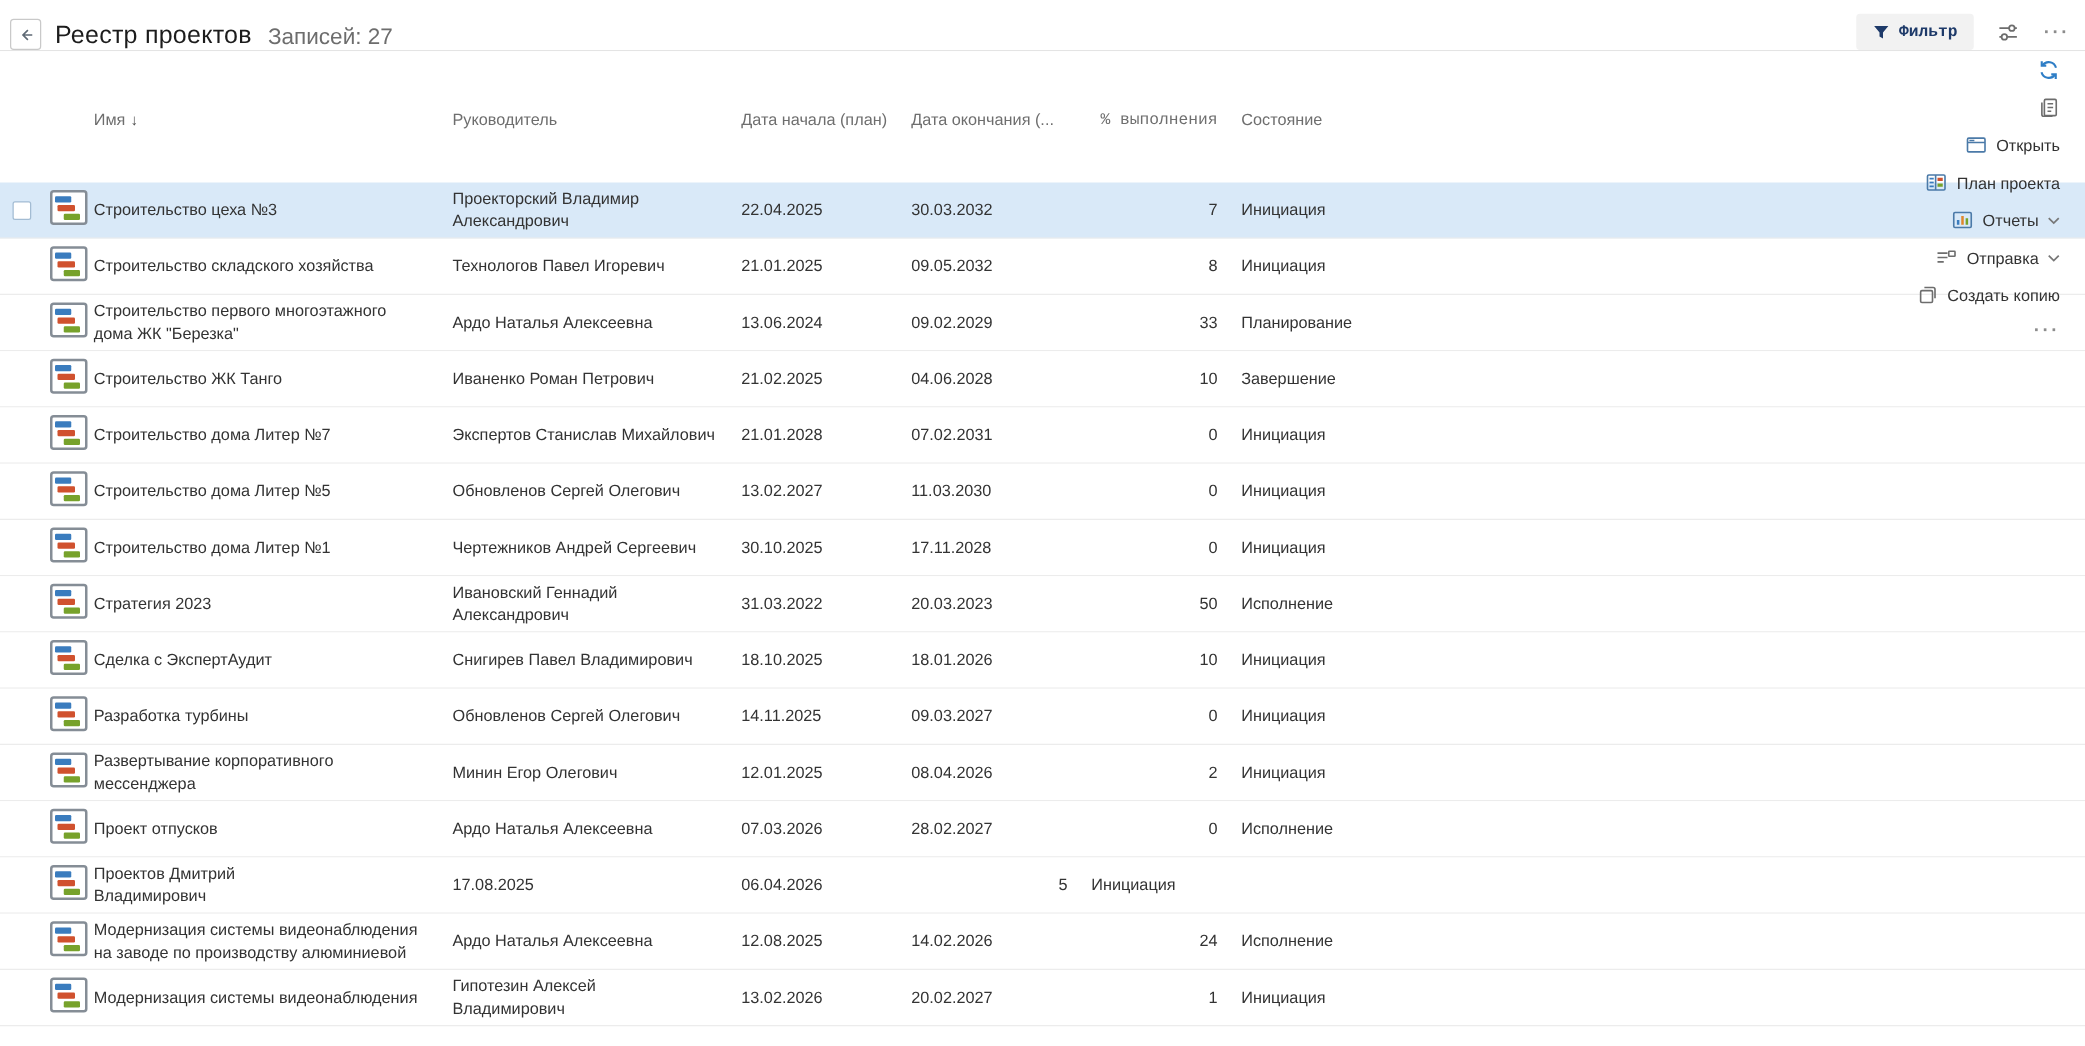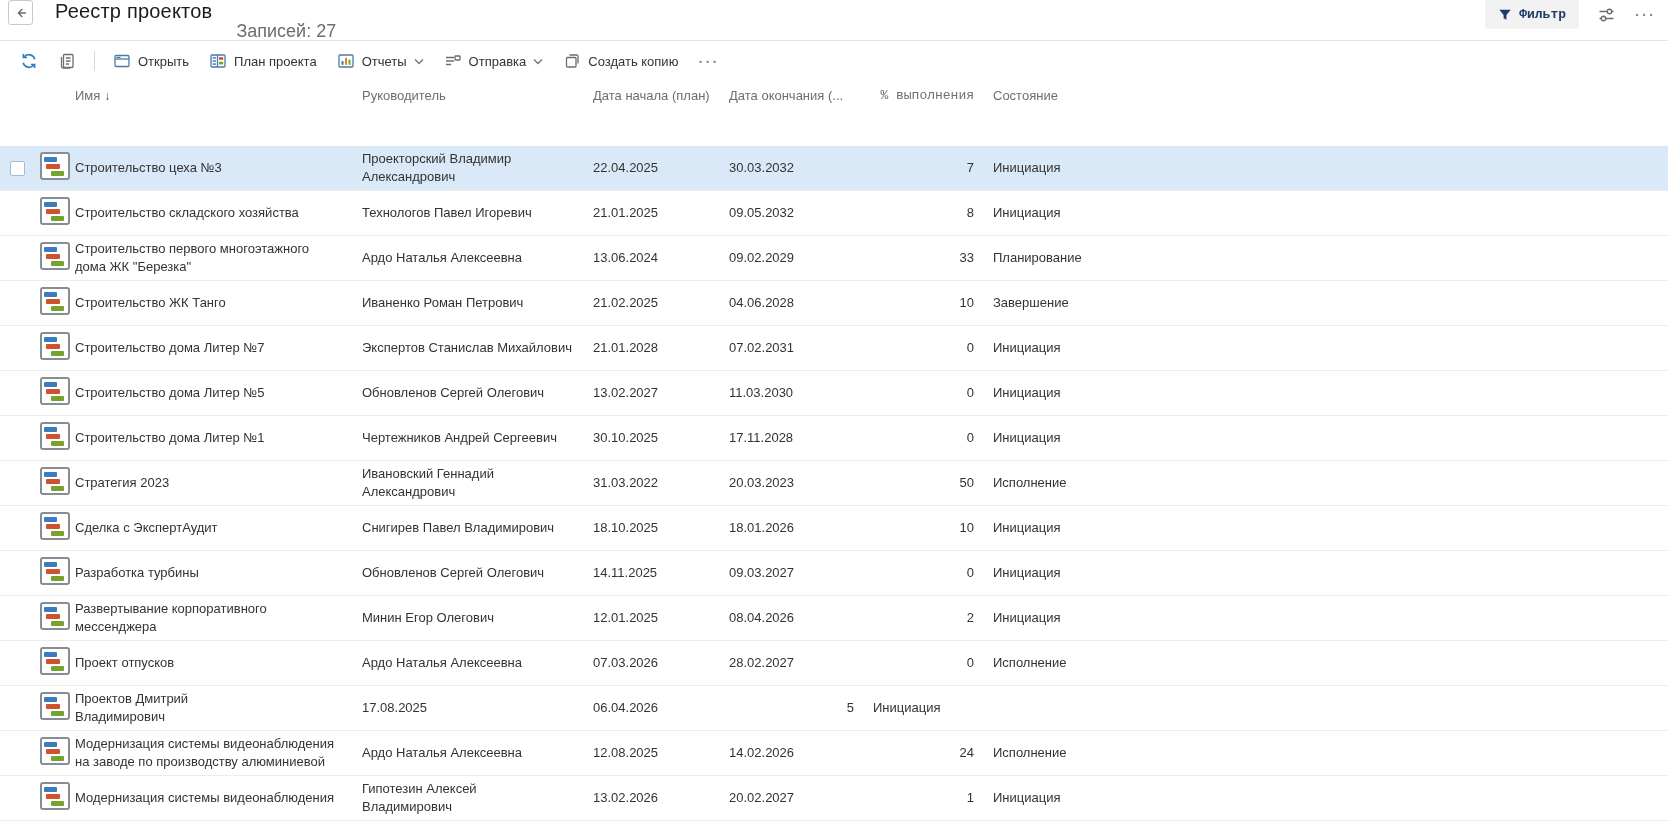--- a/index.html
+++ b/index.html
@@ -1,36 +1,36 @@
 <!DOCTYPE html>
 <html><head>
 <meta charset="utf-8">
 <style>
   * { margin:0; padding:0; box-sizing:border-box; }
   html,body { width:1668px; height:837px; background:#fff; overflow:hidden;
               font-family:"Liberation Sans","DejaVu Sans",sans-serif; color:#333; }
 
   
-  .topbar { height:41px; display:flex; align-items:flex-start; padding:0 12px 0 8px;
-            border-bottom:1px solid #e4e4e4; background:#fff;gap:11px; }
+  .topbar { height:41px; display:flex; align-items:flex-end; padding:0 12px 0 8px;
+            border-bottom:1px solid #e4e4e4; background:#fff; }
   .back-btn { width:25px; height:25px; border:1px solid #c9c9c9; border-radius:3px;
               background:#fff; display:flex; align-items:center; justify-content:center;
               cursor:pointer; flex:0 0 auto; }
   .page-title { font-size:20px; color:#1c1c1c; margin-left:11px; letter-spacing:.2px; }
   .records { font-size:18px; color:#6d6d6d; margin-left:13px; margin-top:21px; }
   .topbar-right { margin-left:auto; display:flex; align-items:center; gap:18px; }
   .filter-btn { display:flex; align-items:center; gap:7px; background:#f2f2f2;
                 border:none; border-radius:3px; padding:7px 13px; cursor:pointer;
                 font-size:13px; font-weight:bold; color:#1e3a69;
                 font-family:Liberation Mono, monospace; }
   .icon-btn { background:none; border:none; cursor:pointer; display:flex; align-items:center; }
   .dots { font-size:15px; font-weight:bold; color:#8c8c8c; letter-spacing:2px; line-height:1; }
 
   
-  .toolbar { height:40px; display:flex; align-items:center; padding:0 10px; background:#fff; }
+  .toolbar { height:40px; display:flex; align-items:flex-end; padding:0 10px; background:#fff;flex-direction:column; }
   .tool-btn { display:flex; align-items:center; gap:7px; background:none; border:none;
               cursor:pointer; padding:6px 10px; font-size:13px; color:#333;
               font-family:"Liberation Sans","DejaVu Sans",sans-serif; }
   .tool-ico { display:flex; align-items:center; }
   .tb-divider { width:1px; height:20px; background:#d9d9d9; margin:0 8px; }
 
   
   .grid-head, .row { display:grid;
       grid-template-columns:40px 35px 287px 231px 136px 133px 120px auto;
       align-items:center; }

